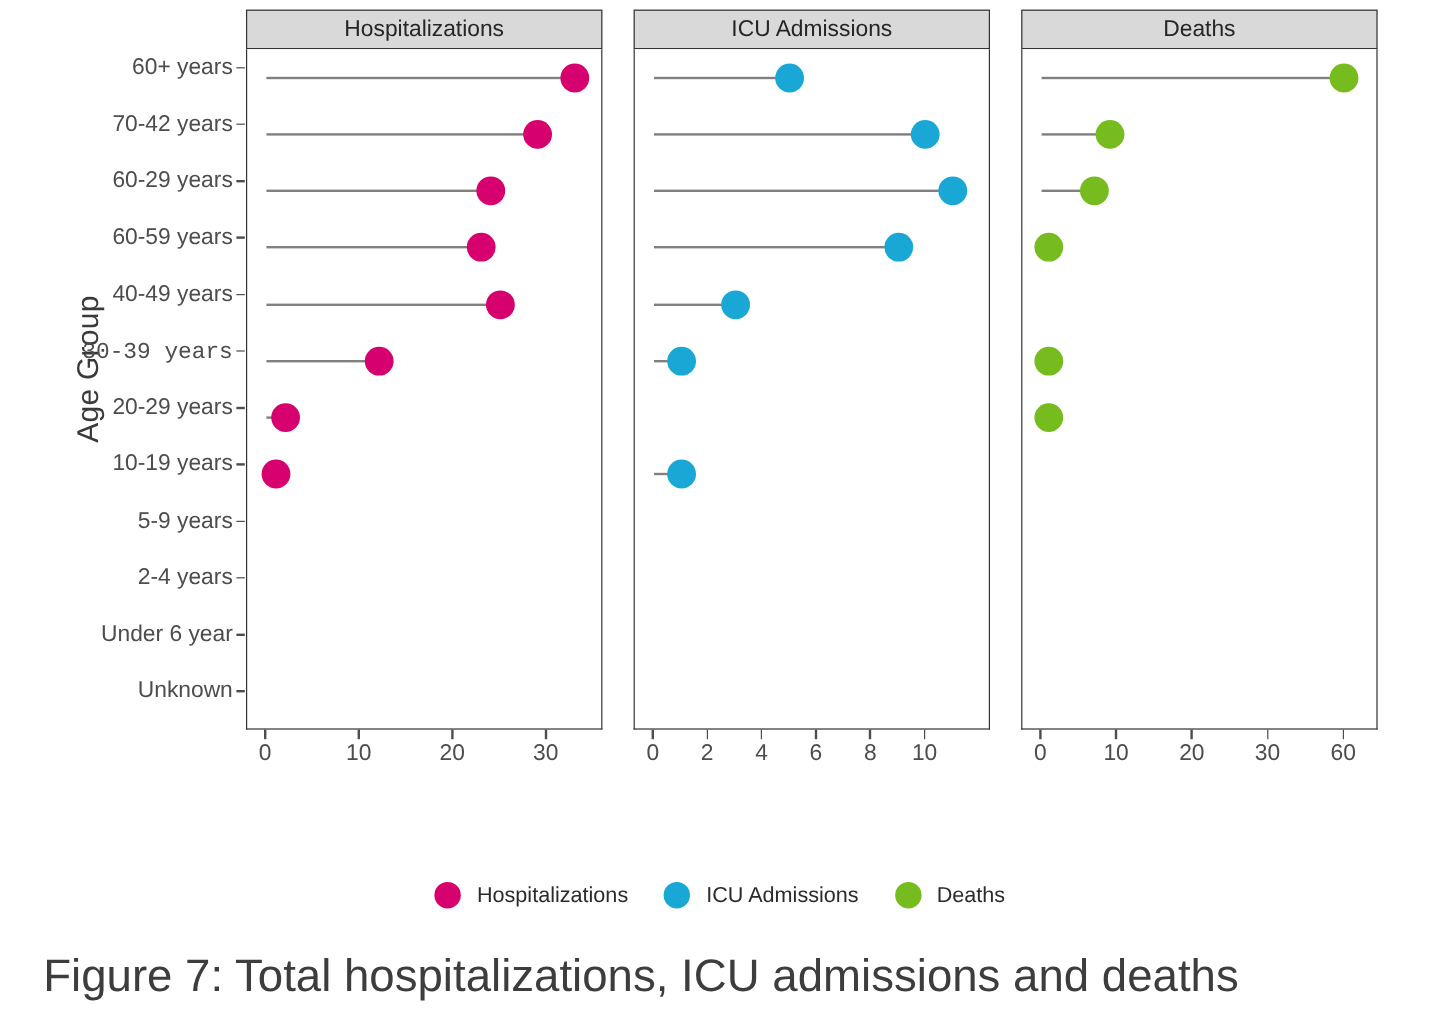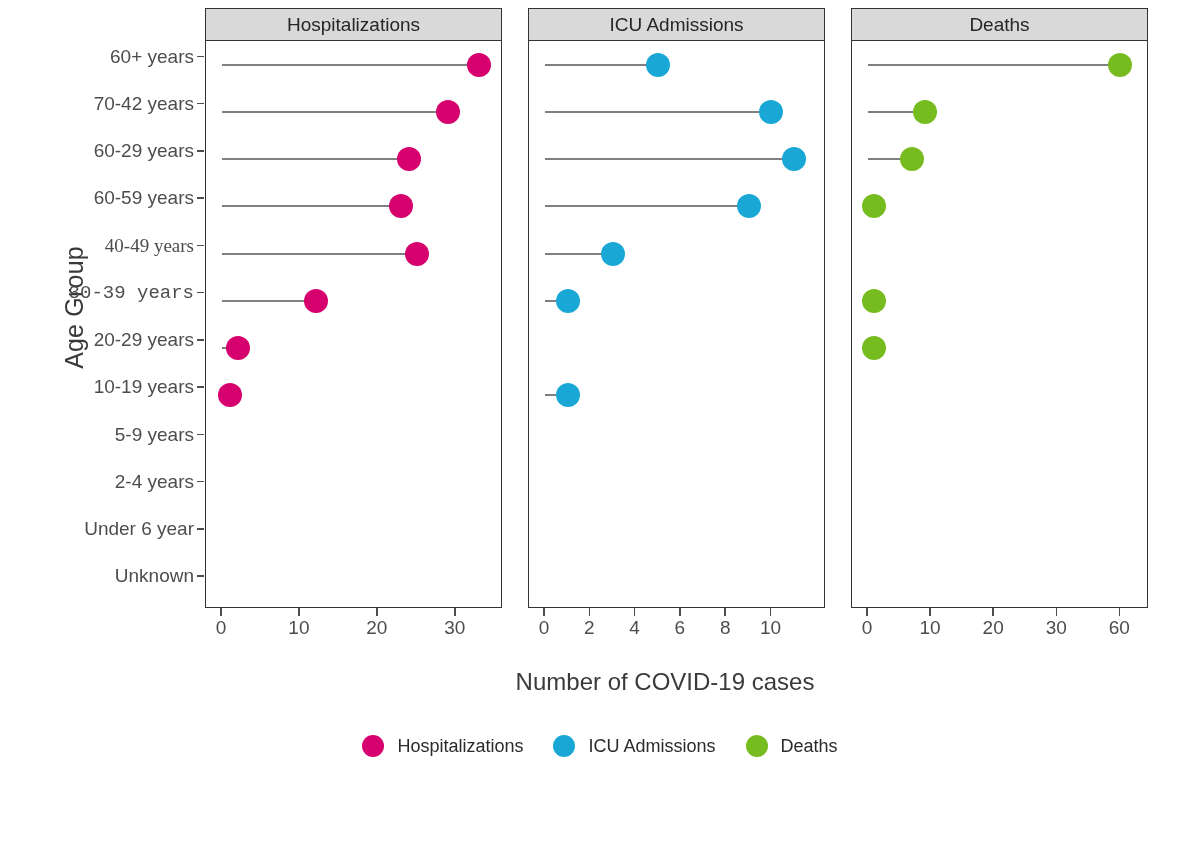--- a/index.html
+++ b/index.html
@@ -199,21 +199,21 @@
 
   <div id="y-tick-labels">
       <div class="ytick" style="top: 10.625px;">60+ years</div>
       <div class="ytick-mark" style="top: 19.625px;"></div>
       <div class="ytick" style="top: 57.875px;">70-42 years</div>
       <div class="ytick-mark" style="top: 66.875px;"></div>
       <div class="ytick" style="top: 105.125px;">60-29 years</div>
       <div class="ytick-mark" style="top: 114.125px;"></div>
       <div class="ytick" style="top: 152.375px;">60-59 years</div>
       <div class="ytick-mark" style="top: 161.375px;"></div>
-      <div class="ytick" style="top: 199.625px; font-family: Liberation Serif, serif;">40-49 years</div>
+      <div class="ytick" style="top: 199.625px;">40-49 years</div>
       <div class="ytick-mark" style="top: 208.625px;"></div>
       <div class="ytick" style="top: 246.875px; font-family: Liberation Mono, monospace;">30-39 years</div>
       <div class="ytick-mark" style="top: 255.875px;"></div>
       <div class="ytick" style="top: 294.125px;">20-29 years</div>
       <div class="ytick-mark" style="top: 303.125px;"></div>
       <div class="ytick" style="top: 341.375px;">10-19 years</div>
       <div class="ytick-mark" style="top: 350.375px;"></div>
       <div class="ytick" style="top: 388.625px;">5-9 years</div>
       <div class="ytick-mark" style="top: 397.625px;"></div>
       <div class="ytick" style="top: 435.875px;">2-4 years</div>
@@ -313,31 +313,31 @@
         <div class="xtick-label" style="left: 79.0952px;">10</div>
         <div class="xtick-mark" style="left: 141.44px;"></div>
         <div class="xtick-label" style="left: 142.19px;">20</div>
         <div class="xtick-mark" style="left: 204.536px;"></div>
         <div class="xtick-label" style="left: 205.286px;">30</div>
         <div class="xtick-mark" style="left: 267.631px;"></div>
         <div class="xtick-label" style="left: 268.381px;">60</div>
       </div>
     </div>
 
-  <div id="x-axis-title"><span id="x-axis-title-inner">Number of COVID-19 cases</span></div>
 
   <div id="legend">
       <div class="legend-item">
         <span class="legend-swatch" style="background: rgb(214, 0, 110);"></span>
         <span class="legend-label">Hospitalizations</span>
       </div>
       <div class="legend-item">
         <span class="legend-swatch" style="background: rgb(25, 168, 214);"></span>
         <span class="legend-label">ICU Admissions</span>
       </div>
       <div class="legend-item">
         <span class="legend-swatch" style="background: rgb(118, 188, 31);"></span>
         <span class="legend-label">Deaths</span>
       </div>
     </div>
 
+  <div id="caption">Figure 7: Total hospitalizations, ICU admissions and deaths</div>
 
 </div>
 
 </body></html>

